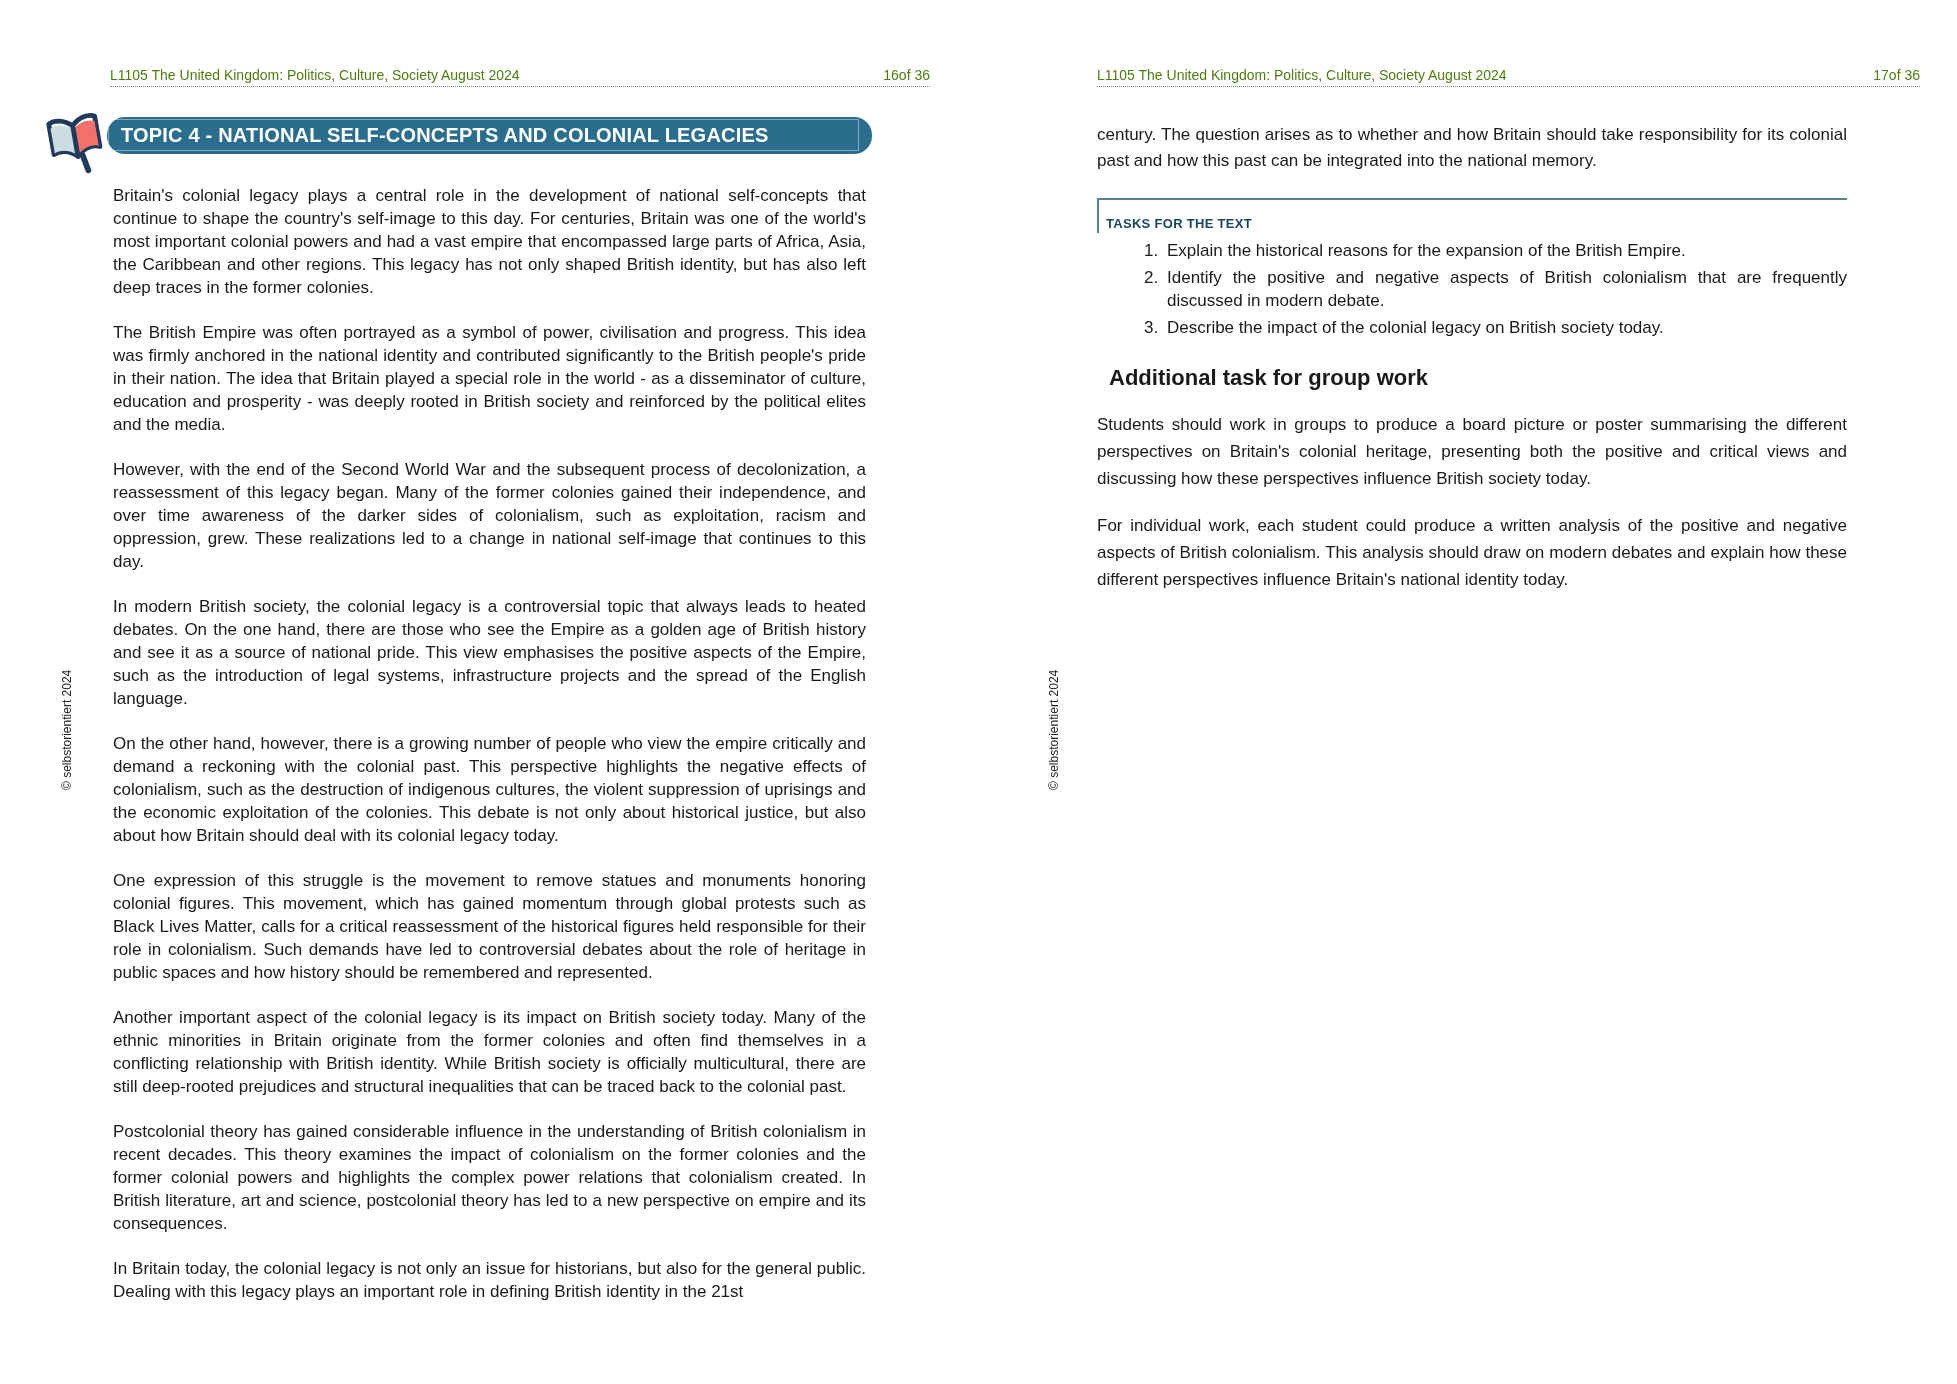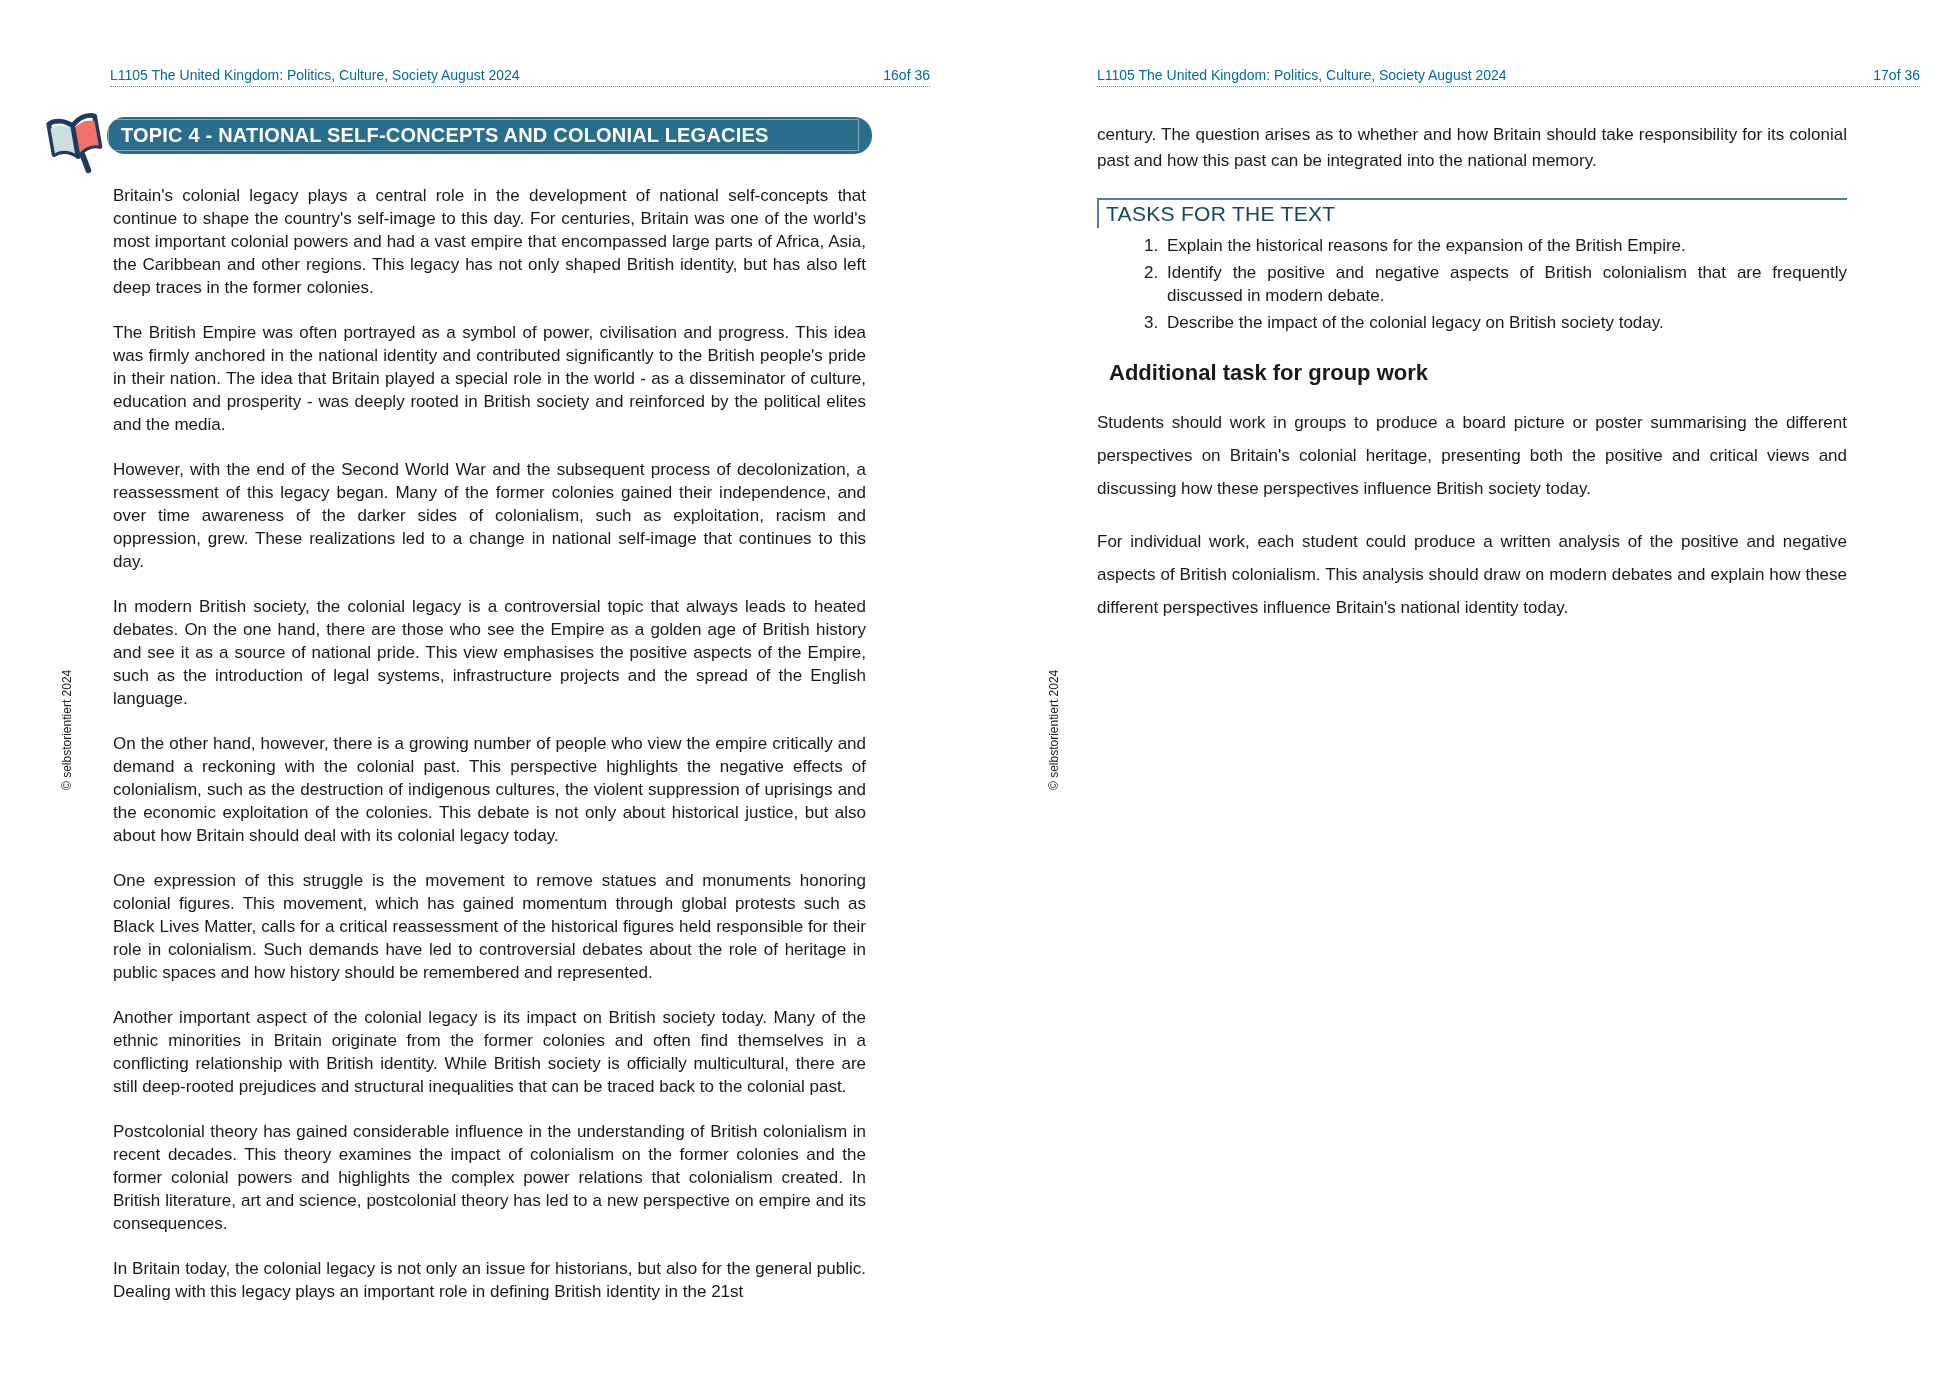--- a/index.html
+++ b/index.html
@@ -19,21 +19,21 @@
 
   
   .page-header {
     position: absolute;
     top: 60px;
     height: 23px;
     display: flex;
     justify-content: space-between;
     align-items: flex-end;
     font-size: 14px;
-    color: #0369a1;
+    color: #4d7c0f;
     border-bottom: 1.5px dotted #8a8a8a;
     padding-bottom: 3px;
   }
   #header-left  { left: 110px;  width: 820px; }
   #header-right { left: 1097px; width: 823px; }
 
   
   #book-icon {
     position: absolute;
     left: 44px;
@@ -97,23 +97,24 @@
     margin: 4px 0 24px 0;
     font-size: 17px;
     line-height: 26px;
     text-align: justify;
   }
 
   .tasks-box { border-top: 2px solid #54809b; }
   .tasks-heading {
     border-left: 2px solid #54809b;
     color: #17465f;
-    font-size: 21px;
+    font-size: 13px;
     letter-spacing: 0.3px;
-    padding: 2px 0 2px 7px;
+    padding: 16px 0 2px 7px;
+    font-weight: bold;
   }
   .tasks-list {
     margin: 6px 0 0 0;
     padding-left: 66px;
     font-size: 17px;
     line-height: 23px;
   }
   .tasks-list li {
     text-align: justify;
     padding-left: 4px;
@@ -121,21 +122,21 @@
   }
 
   .sub-heading {
     font-weight: bold;
     font-size: 22px;
     margin: 26px 0 0 12px;
   }
   .sub-paragraph {
     margin: 20px 0 0 0;
     font-size: 17px;
-    line-height: 33px;
+    line-height: 27px;
     text-align: justify;
   }
 
   
   .copyright-vertical {
     position: absolute;
     font-size: 12px;
     color: #222;
     white-space: nowrap;
     transform: rotate(-90deg);

